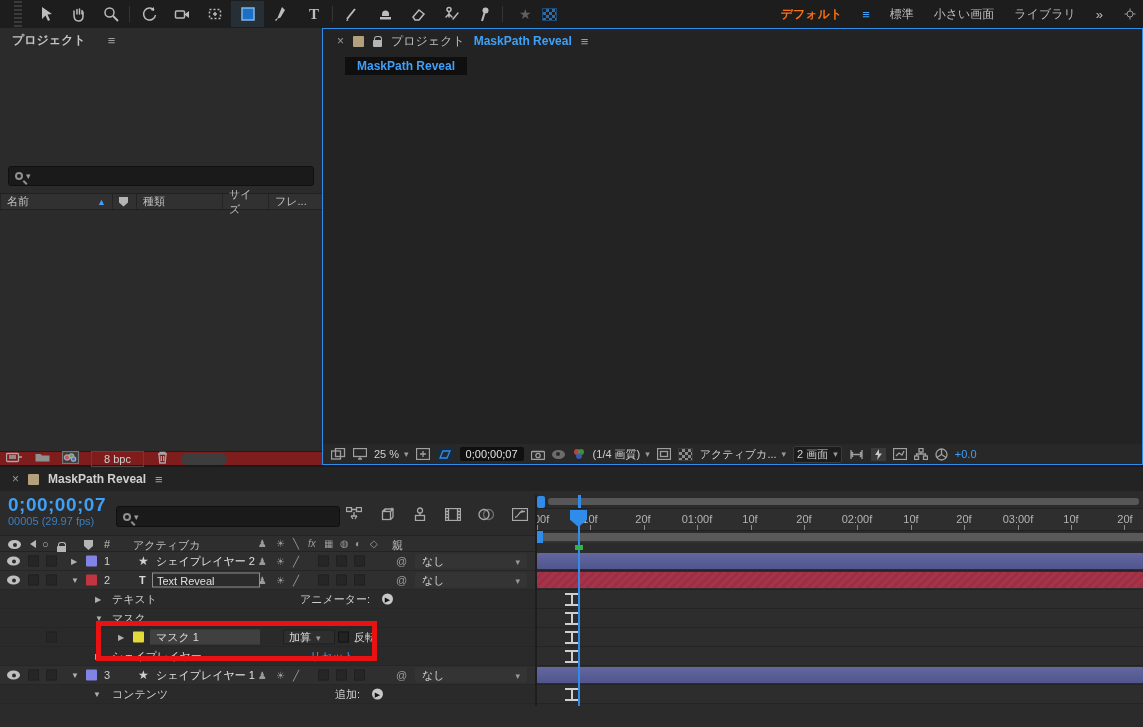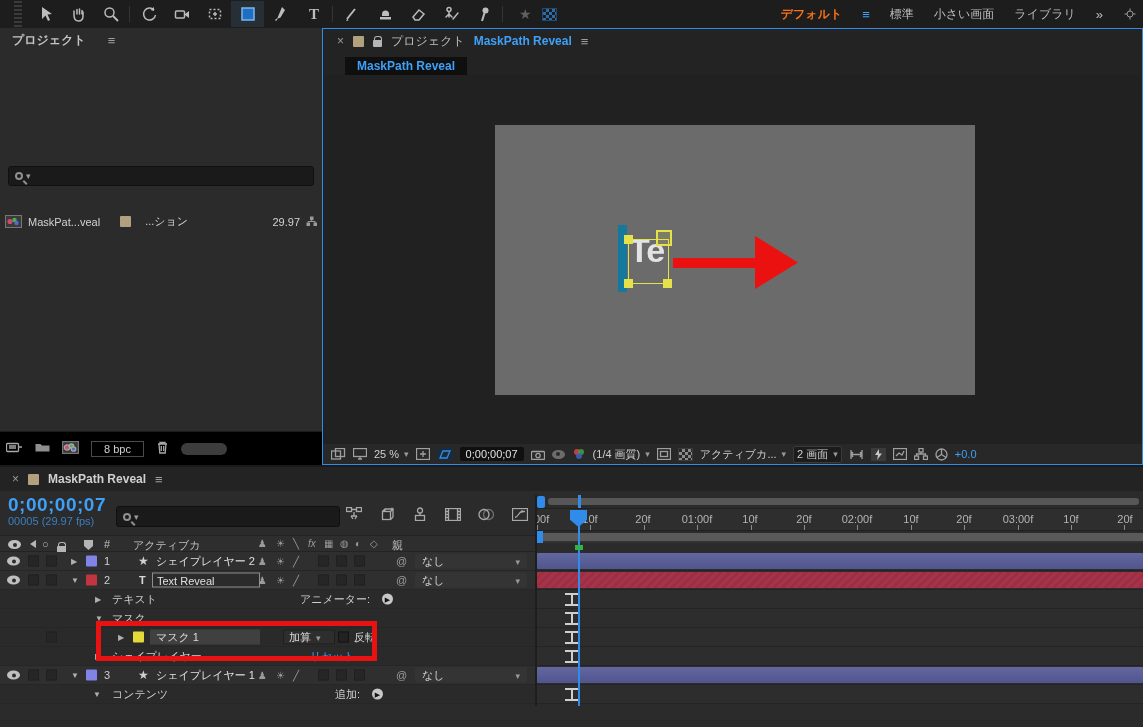--- a/index.html
+++ b/index.html
@@ -38,21 +38,21 @@
 
   
   .project{position:absolute;left:0;top:28px;width:322px;height:437px;background:#2b2b2b}
   .p-head{height:24px;display:flex;align-items:center;gap:22px;padding-left:12px;font-weight:bold;color:#c4c4c4}
   .menu-g{font-size:13px;color:#9f9f9f}
   .p-search{position:absolute;left:8px;top:138px;width:306px;height:20px;background:#1a1a1a;border:1px solid #101010;border-radius:3px;display:flex;align-items:center;gap:3px;padding:0 6px}
   .p-cols{position:absolute;left:0;top:165px;width:322px;height:17px;background:#313131;border-top:1px solid #202020;border-bottom:1px solid #202020;display:flex;align-items:center;font-size:11px;color:#c0c0c0}
   .p-cols .cell{display:flex;align-items:center;gap:4px;padding:0 6px;height:100%;border-left:1px solid #242424}
   .p-item{position:absolute;left:0;top:183px;width:322px;height:21px;display:flex;align-items:center;gap:6px;padding:0 5px;font-size:11px;color:#d2d2d2}
   .labelsq{width:11px;height:11px;border-radius:1px;display:inline-block}
-  .p-foot{position:absolute;left:0;bottom:0;width:322px;height:34px;background:#000000;border-top:1px solid #1c1c1c;display:flex;align-items:center;gap:12px;padding:0 6px}
+  .p-foot{position:absolute;left:0;bottom:0;width:322px;height:14px;background:#7f1d1d;border-top:1px solid #1c1c1c;display:flex;align-items:center;gap:12px;padding:0 6px}
   .bpc{border:1px solid #4a4a4a;padding:0 12px;height:16px;display:flex;align-items:center;font-size:11px;color:#cfcfcf}
   .scrollpill{width:46px;height:12px;background:#3d3d3d;border-radius:6px}
   .footico svg{stroke:#a8a8a8;fill:none;stroke-width:1.3}
 
   
   .comp{position:absolute;left:322px;top:28px;width:821px;height:437px;background:#232323;border:1px solid #2f8ceb}
   .c-head{height:24px;display:flex;align-items:center;gap:9px;padding-left:14px}
   .c-tab{position:absolute;left:22px;top:28px;height:18px;background:#0f0f0f;color:#3fa0f8;font-weight:bold;display:flex;align-items:center;padding:0 12px;font-size:12px}
   .c-viewer{position:absolute;left:0;top:46px;right:0;bottom:20px;background:#212121}
   .c-canvas{position:absolute;left:172px;top:50px;width:480px;height:270px;background:#6b6b6b}
@@ -238,37 +238,37 @@
 
   <div class="project">
     <div class="p-head">
       <span>プロジェクト</span>
       <span class="menu-g">≡</span>
     </div>
     <div class="p-search">
       <span class="magico"></span>
       <span class="caret">▾</span>
     </div>
-    <div class="p-item">
-      <svg width="17" height="13">
-          <rect x="0.5" y="0.5" width="16" height="12" fill="#3a3a3a" stroke="#777"></rect>
-          <circle cx="5" cy="6.5" r="2.6" fill="#d04a6e"></circle>
-          <circle cx="9.5" cy="5" r="2.2" fill="#4ab04a"></circle>
-          <circle cx="11.5" cy="8" r="2.2" fill="#4a6ed0"></circle>
-        </svg>
-      <span>MaskPat...veal</span>
-      <span class="labelsq" style="background:#b3a07e;margin-left:14px"></span>
-      <span style="margin-left:8px">...ション</span>
-      <span style="margin-left:auto">29.97</span>
-      <svg width="11" height="11">
-          <rect x="4" y="0.5" width="3.5" height="3.5" fill="#9a9a9a"></rect>
-          <rect x="0.5" y="6.5" width="3.5" height="3.5" fill="#9a9a9a"></rect>
-          <rect x="7.5" y="6.5" width="3.5" height="3.5" fill="#9a9a9a"></rect>
-          <path d="M5.7 4 V5.5 M2.2 6.5 V5.5 H9.2 V6.5" stroke="#9a9a9a" fill="none"></path>
-        </svg>
+    <div class="p-cols">
+      <span class="cell" style="width:112px">
+          <span>名前</span>
+          <span class="blue" style="margin-left:auto;font-size:9px">▲</span>
+        </span>
+      <span class="cell" style="width:24px">
+          <span class="tagico"></span>
+        </span>
+      <span class="cell" style="width:86px">
+          <span>種類</span>
+        </span>
+      <span class="cell" style="width:46px">
+          <span>サイズ</span>
+        </span>
+      <span class="cell" style="width:46px">
+          <span>フレ...</span>
+        </span>
     </div>
     <div class="p-foot">
       <span class="footico"><svg width="17" height="13">
             <rect x="0.5" y="2.5" width="12" height="8" rx="1"></rect>
             <path d="M3 5 H10 M3 7 H10 M13 6 H16"></path>
           </svg></span>
       <span class="footico"><svg width="15" height="12">
             <path d="M0.5 3 V10.5 H14.5 V4.5 H7 L5.5 3 Z" fill="#8f8f8f" stroke="none"></path>
           </svg></span>
       <span class="footico"><svg width="17" height="13">
@@ -288,33 +288,20 @@
   <div class="comp">
     <div class="c-head">
       <span style="color:#9a9a9a">×</span>
       <span class="labelsq" style="background:#b3a07e"></span>
       <span class="lockico"></span>
       <span style="color:#bdbdbd">プロジェクト</span>
       <span class="blue" style="font-weight:bold">MaskPath Reveal</span>
       <span class="menu-g">≡</span>
     </div>
     <div class="c-tab">MaskPath Reveal</div>
-    <div class="c-viewer">
-      <div class="c-canvas">
-        <div class="maskbar"></div>
-        <div class="c-text">Te</div>
-        <div class="ybox"></div>
-        <div class="yh" style="left:129px;top:110px"></div>
-        <div class="yh" style="left:129px;top:154px"></div>
-        <div class="yh" style="left:168px;top:154px"></div>
-        <div class="yh-tr"></div>
-        <div class="arrow-shaft"></div>
-        <div class="arrow-head"></div>
-      </div>
-    </div>
     <div class="c-status">
       <svg width="15" height="12">
           <rect x="0.5" y="3" width="9" height="8"></rect>
           <rect x="4.5" y="0.5" width="9" height="8"></rect>
         </svg>
       <svg width="14" height="12">
           <rect x="0.5" y="0.5" width="13" height="8"></rect>
           <path d="M5 11 H9 M7 9 V11"></path>
         </svg>
       <span class="dd">

